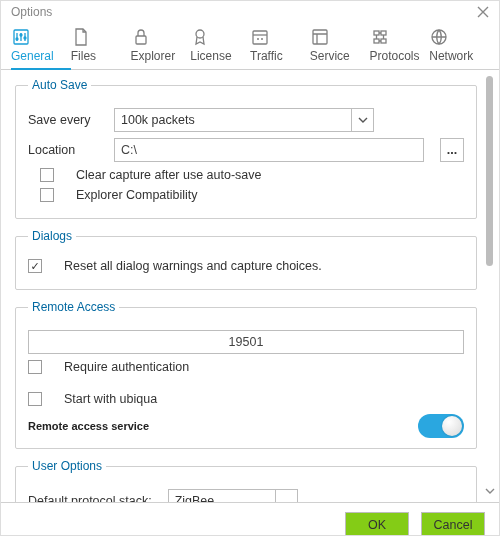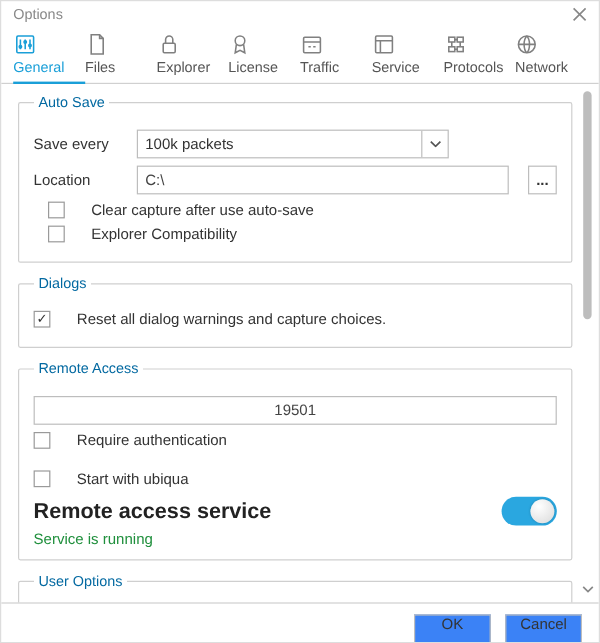--- a/index.html
+++ b/index.html
@@ -143,21 +143,21 @@
     width: 70px;
     text-align: center;
   }
   .remote-row {
     display: flex;
     align-items: center;
     justify-content: space-between;
     margin-top: 8px;
   }
   .remote-label {
-    font-size: 18px;
+    font-size: 11px;
     font-weight: 600;
     color: #222;
   }
   .toggle {
     width: 46px; height: 24px;
     border-radius: 12px;
     background: #2aa7e0;
     position: relative;
   }
   .toggle::after {
@@ -177,22 +177,23 @@
     justify-content: flex-end;
     align-items: center;
     gap: 12px;
     padding: 8px 14px;
     height: 44px;
   }
   .btn {
     min-width: 64px;
     height: 26px;
     border: 1px solid #bdbdbd;
-    background: #3b82f6;
-    display: flex;
+    background: #84cc16;
+    display: flex;
+    align-items: center;
     justify-content: center;
     cursor: pointer;
     font-size: 12.5px;
   }
   svg { display: block; }
 </style>
 </head>
 <body>
 
 <div class="title-bar">
@@ -344,21 +345,20 @@
         <span>Require authentication</span>
       </div>
       <div class="row" style="margin-top:18px">
         <span class="checkbox"></span>
         <span>Start with ubiqua</span>
       </div>
       <div class="remote-row">
         <span class="remote-label">Remote access service</span>
         <span class="toggle"></span>
       </div>
-      <div class="status-running">Service is running</div>
     </fieldset>
 
     <fieldset style="margin-bottom:12px">
       <legend>User Options</legend>
       <div class="row">
         <span class="label">Default protocol stack:</span>
         <div class="select" style="width:130px">
           <span>ZigBee</span>
           <span class="caret">
             

